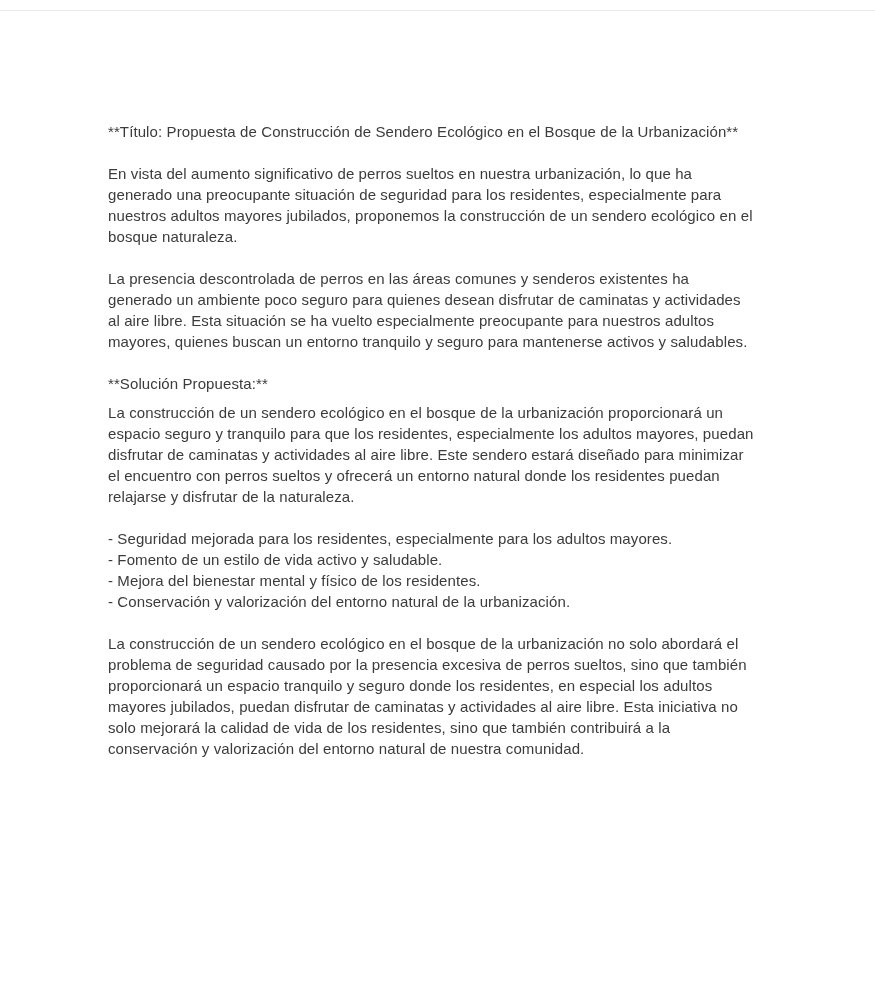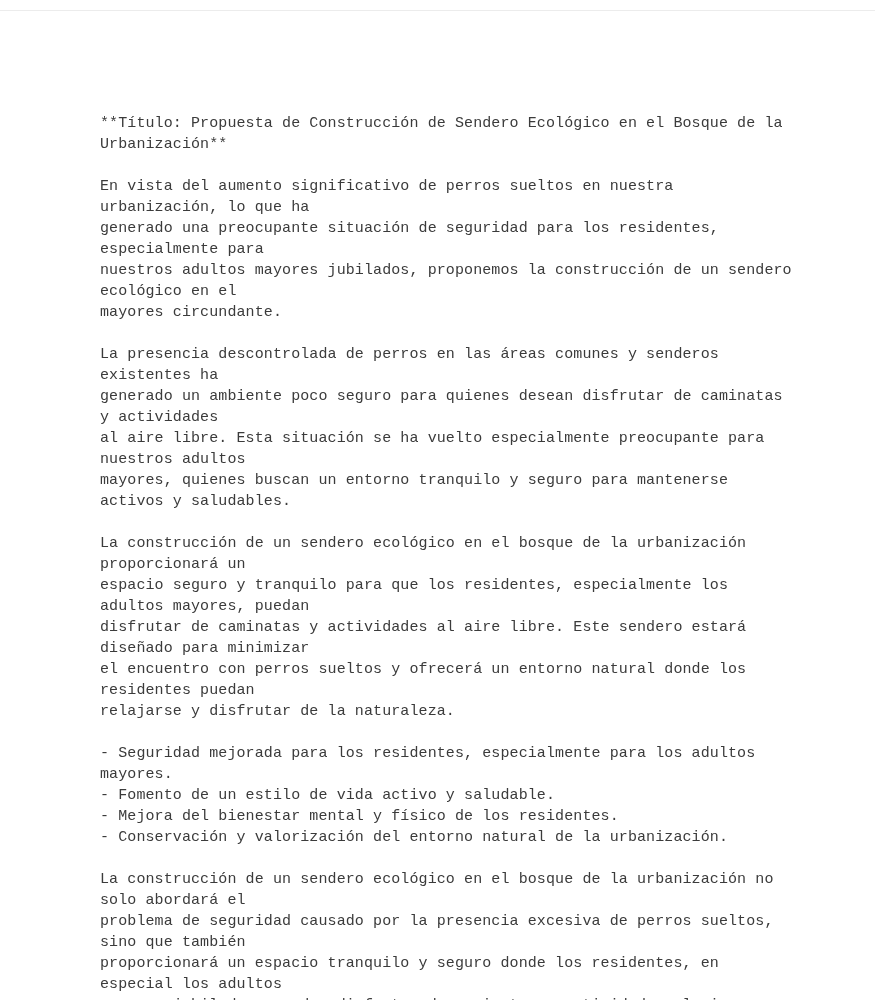--- a/index.html
+++ b/index.html
@@ -27,51 +27,51 @@
     left: 100px;
     top: 113px;
     width: 695px;
     font-size: 15px;
     line-height: 21px;
     color: #3b3b3b;
     letter-spacing: 0.1px;
   }
   .para {
     white-space: pre-line;
-    margin: 0;
-    font-family: Liberation Mono, monospace;
+    margin: 8px;
   }
   .section {
     margin-top: 21px;
   }
 </style>
 </head>
 <body>
 
 <div class="top-rule"></div>
 
 <div class="doc">
 
   <div class="para">**Título: Propuesta de Construcción de Sendero Ecológico en el Bosque de la Urbanización**</div>
 
   <div class="section">
     <div class="para">En vista del aumento significativo de perros sueltos en nuestra urbanización, lo que ha
 generado una preocupante situación de seguridad para los residentes, especialmente para
 nuestros adultos mayores jubilados, proponemos la construcción de un sendero ecológico en el
-mayores circundante.</div>
+bosque naturaleza.</div>
   </div>
 
   <div class="section">
     <div class="para">La presencia descontrolada de perros en las áreas comunes y senderos existentes ha
 generado un ambiente poco seguro para quienes desean disfrutar de caminatas y actividades
 al aire libre. Esta situación se ha vuelto especialmente preocupante para nuestros adultos
 mayores, quienes buscan un entorno tranquilo y seguro para mantenerse activos y saludables.</div>
   </div>
 
   <div class="section">
+    <div class="para">**Solución Propuesta:**</div>
     <div class="para">La construcción de un sendero ecológico en el bosque de la urbanización proporcionará un
 espacio seguro y tranquilo para que los residentes, especialmente los adultos mayores, puedan
 disfrutar de caminatas y actividades al aire libre. Este sendero estará diseñado para minimizar
 el encuentro con perros sueltos y ofrecerá un entorno natural donde los residentes puedan
 relajarse y disfrutar de la naturaleza.</div>
   </div>
 
   <div class="section">
     <div class="para">- Seguridad mejorada para los residentes, especialmente para los adultos mayores.
 - Fomento de un estilo de vida activo y saludable.

